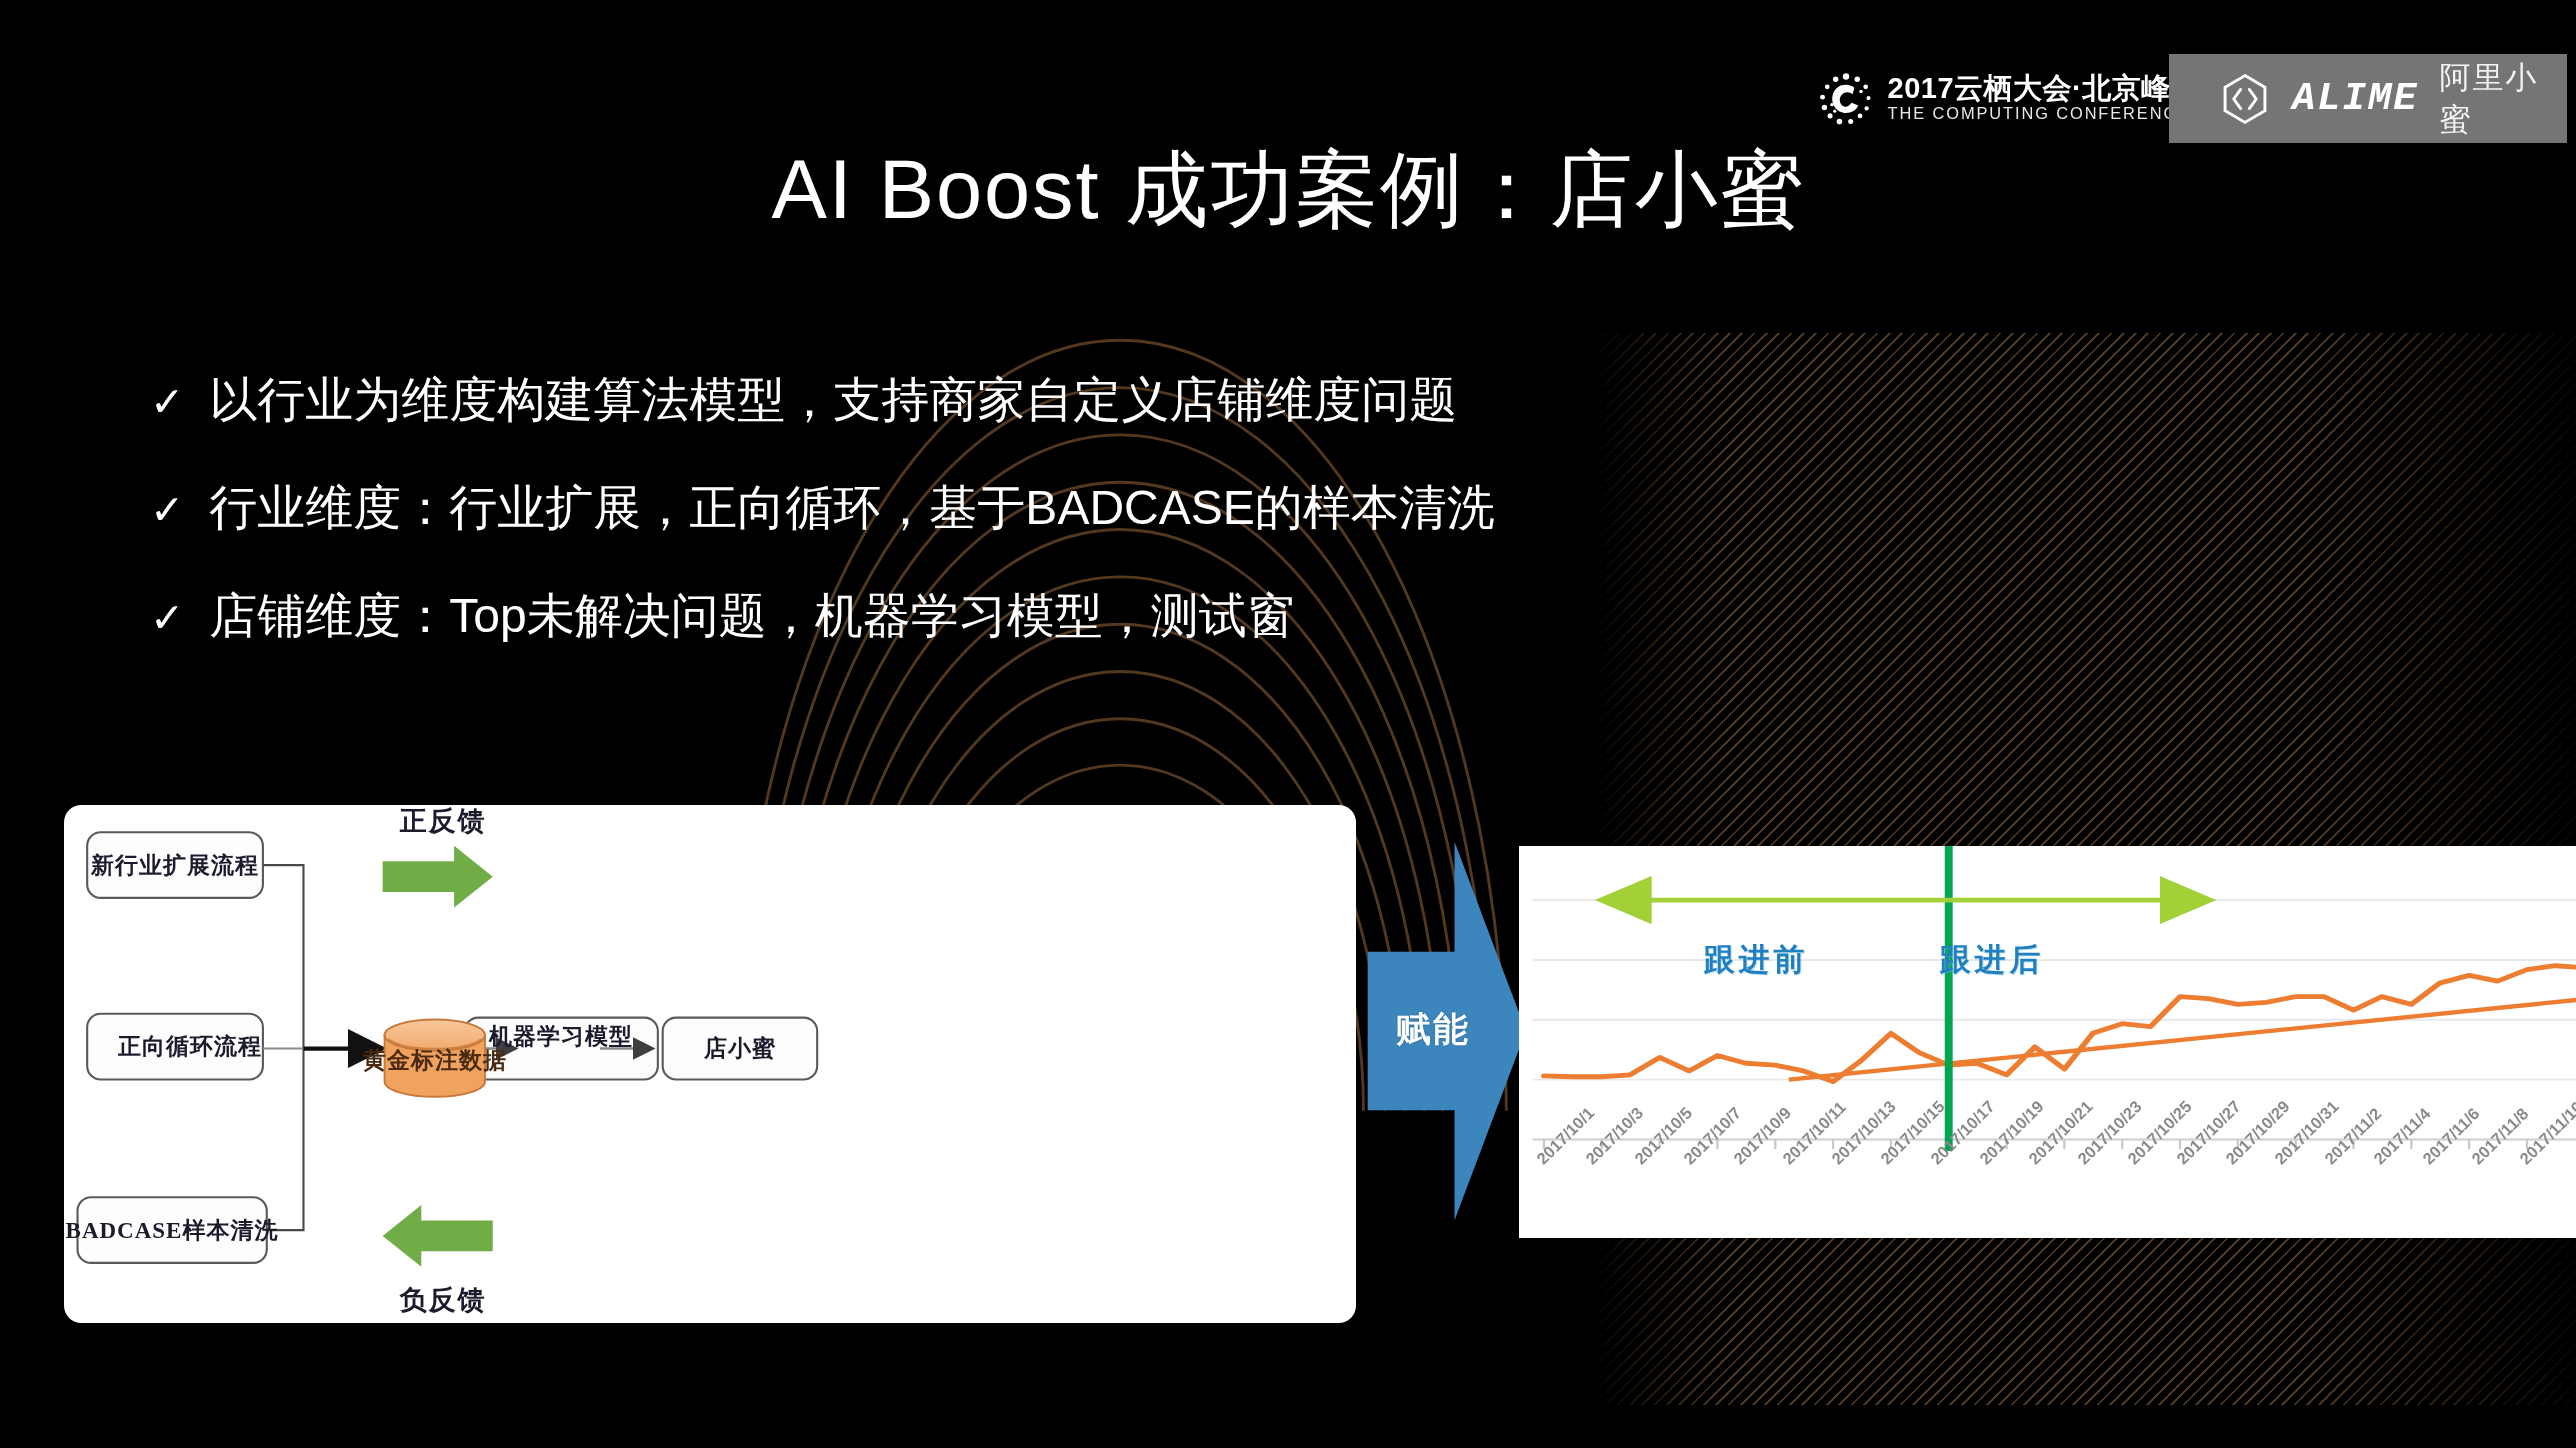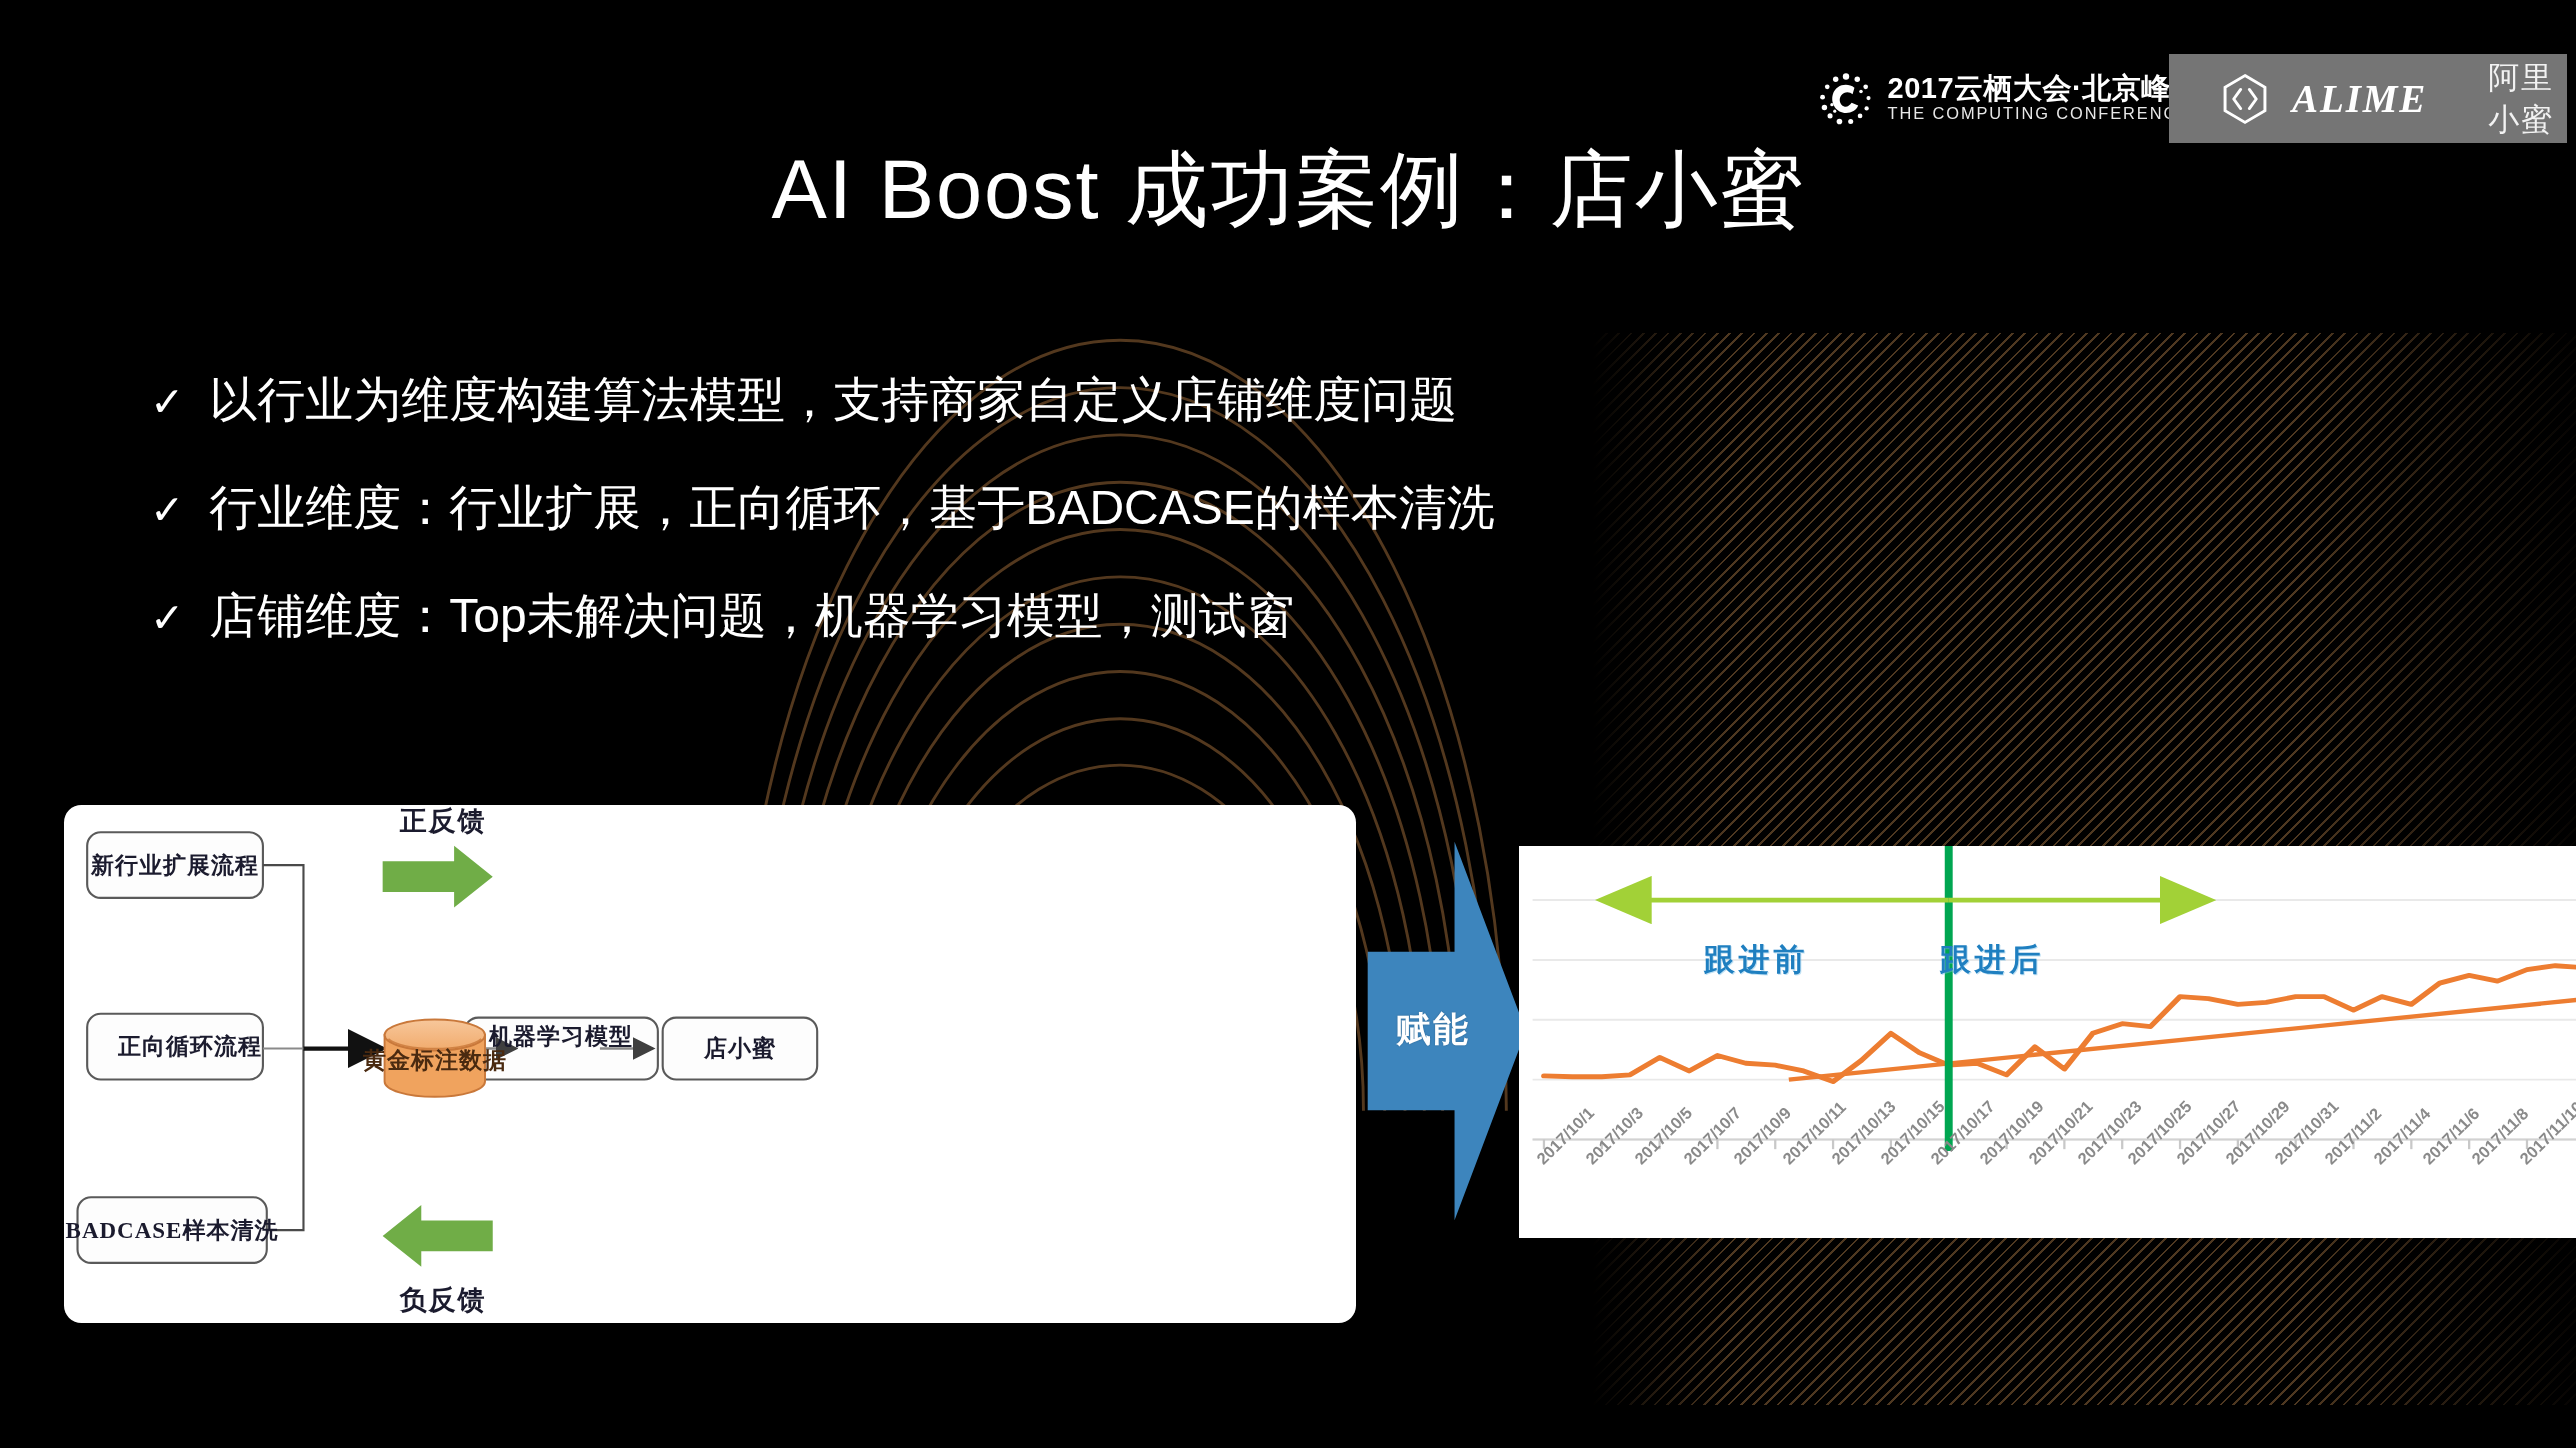--- a/index.html
+++ b/index.html
@@ -102,27 +102,26 @@
     padding-left: 50px;
     box-sizing: border-box;
   }
   .alime-hex { width: 52px; height: 52px; flex: none; }
   .alime-word {
     color: #ffffff;
     font-size: 39px;
     font-weight: bold;
     font-style: italic;
     letter-spacing: 1.9px;
-    font-family: Liberation Serif, serif;
+    font-family: Liberation Mono, monospace;
   }
   .alime-cn {
     color: #f2f2f2;
     font-size: 31px;
     letter-spacing: 1.9px;
-    margin-left: 40px;
   }
 
   
   .slide-title {
     position: absolute;
     left: 0;
     top: 135px;
     width: 2576px;
     text-align: center;
     color: #ffffff;

